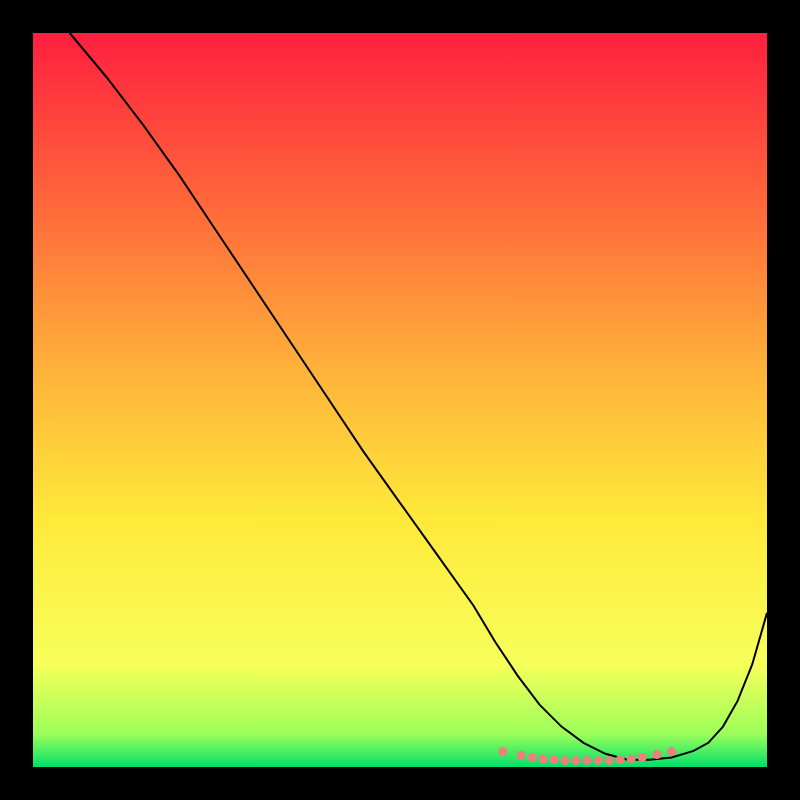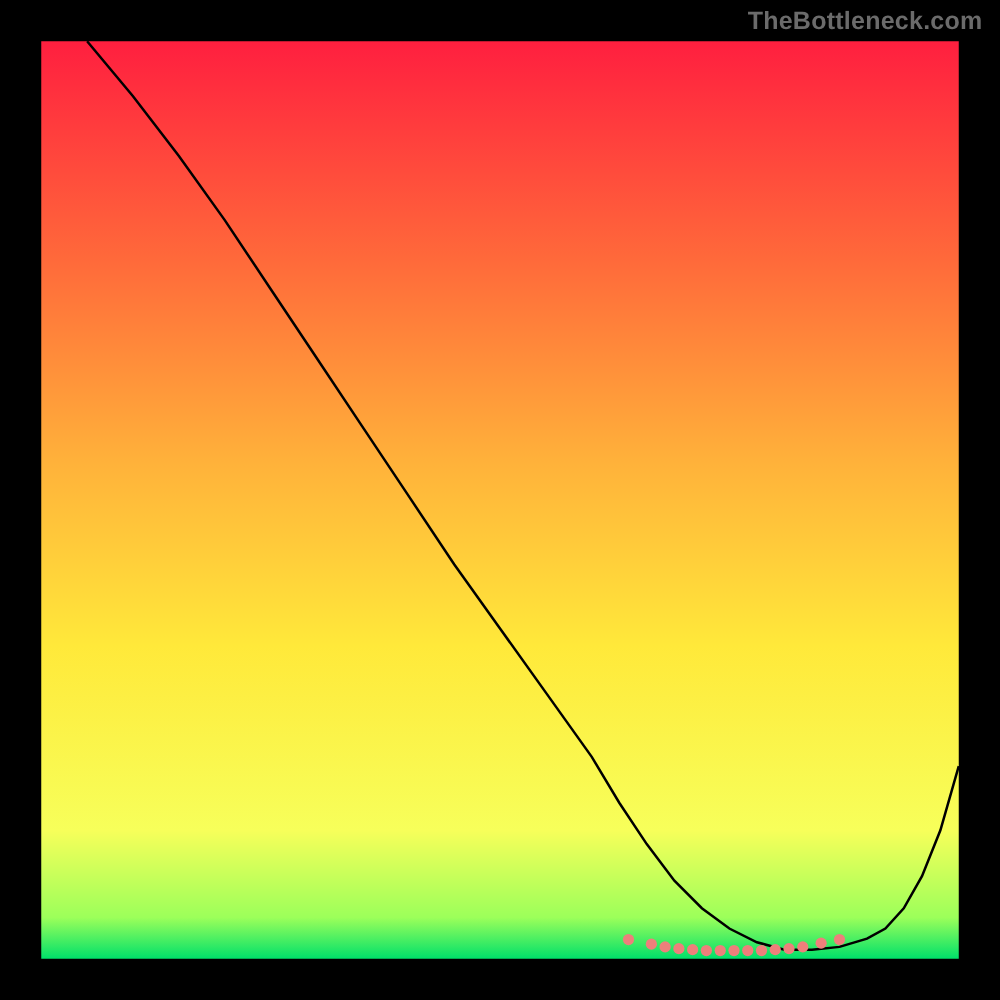--- a/index.html
+++ b/index.html
@@ -30,21 +30,20 @@
   svg {
     position: absolute;
     top: 0;
     left: 0;
   }
 </style>
 </head>
 <body>
 
 <div class="stage">
-  <div class="watermark">TheBottleneck.com</div>
 
   <svg id="chart-svg" width="800" height="800" viewBox="0 0 800 800">
     <defs>
       <linearGradient id="bg-grad" x1="0" y1="0" x2="0" y2="1">
         <stop id="gstop0" offset="0%" stop-color="#ff1f3f"></stop>
         <stop id="gstop1" offset="24%" stop-color="#ff6a3a"></stop>
         <stop id="gstop2" offset="46%" stop-color="#ffb23a"></stop>
         <stop id="gstop3" offset="66%" stop-color="#ffe93a"></stop>
         <stop id="gstop4" offset="86%" stop-color="#f7ff5a"></stop>
         <stop id="gstop5" offset="95.5%" stop-color="#9cff5a"></stop>

